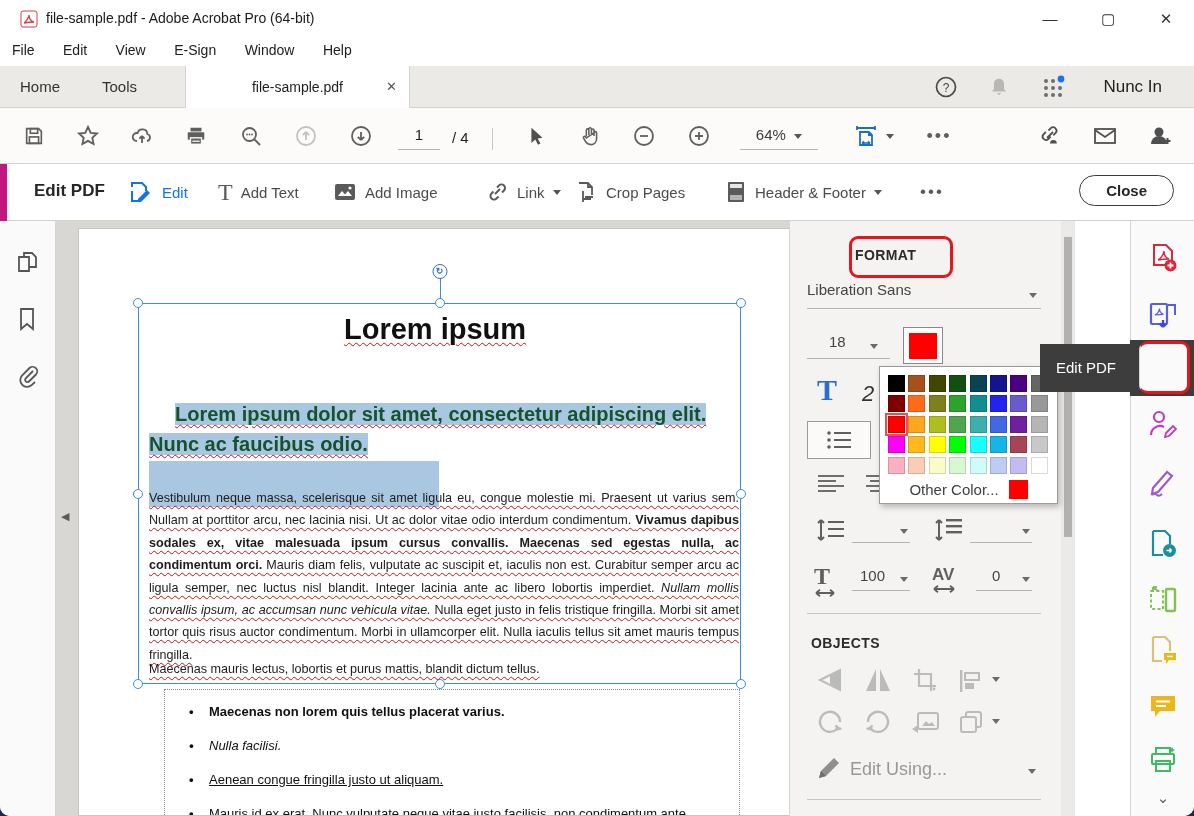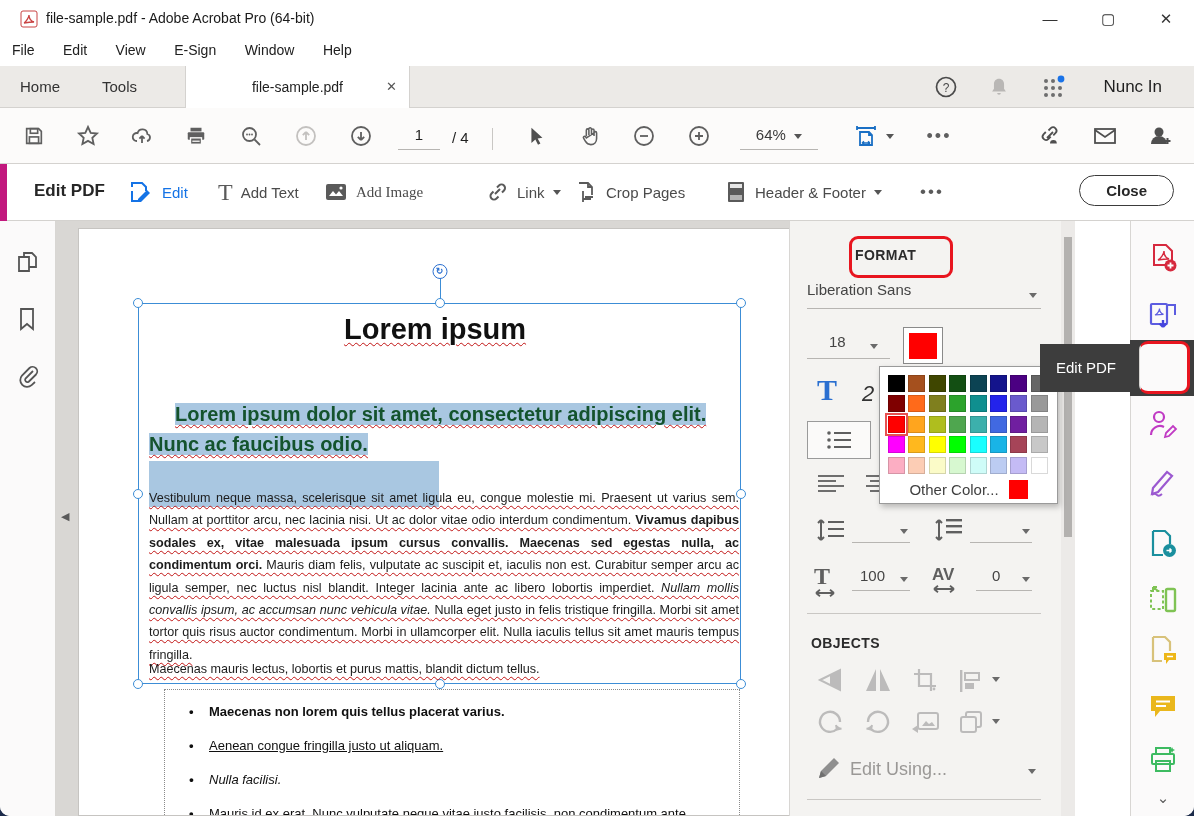--- a/index.html
+++ b/index.html
@@ -309,21 +309,21 @@
           <path d="M4 8V4h10l4 4v4" fill="none" stroke="#1473e6" stroke-width="2"></path>
           <path d="M4 12v10h9" fill="none" stroke="#1473e6" stroke-width="2"></path>
           <path d="M10 20l9-9 3 3-9 9h-3z" fill="#1473e6"></path>
         </svg>
       <span>Edit</span>
     </span>
     <span class="etool" style="left:218px;">
       <span style="font-size:24px; color:#5a5a5a; font-family:'Liberation Serif', serif;">T</span>
       <span>Add Text</span>
     </span>
-    <span class="etool" style="left:324px;font-family:Liberation Serif, serif;">
+    <span class="etool" style="left:333px;">
       <svg width="24" height="24" viewBox="0 0 24 24">
           <rect x="2" y="4" width="20" height="16" rx="2" fill="#5a5a5a"></rect>
           <path d="M5 16l4-5 3 3.5L15 11l4 5z" fill="#fff"></path>
           <circle cx="17" cy="8" r="1.6" fill="#fff"></circle>
         </svg>
       <span>Add Image</span>
     </span>
     <span class="etool" style="left:485px;">
       <svg width="24" height="24" viewBox="0 0 24 24" fill="none" stroke="#5a5a5a" stroke-width="2">
           <path d="M10 14l5-5m-3-1.5l2-2a3.5 3.5 0 0 1 5 5l-2 2M13.5 16.5l-2 2a3.5 3.5 0 0 1-5-5l2-2"></path>
@@ -399,22 +399,22 @@
 
         <div class="hl-block"></div>
         <div class="red-para"><span class="hl squig">Lorem ipsum dolor sit amet, consectetur adipiscing elit. Nunc ac faucibus odio.</span></div>
 
         <div class="body-para squig"><span>Vestibulum neque massa, scelerisque sit amet ligula eu, congue molestie mi. Praesent ut varius sem. Nullam at porttitor arcu, nec lacinia nisi. Ut ac dolor vitae odio interdum condimentum. </span><span class="b">Vivamus dapibus sodales ex, vitae malesuada ipsum cursus convallis. Maecenas sed egestas nulla, ac condimentum orci.</span><span> Mauris diam felis, vulputate ac suscipit et, iaculis non est. Curabitur semper arcu ac ligula semper, nec luctus nisl blandit. Integer lacinia ante ac libero lobortis imperdiet. </span><span class="i">Nullam mollis convallis ipsum, ac accumsan nunc vehicula vitae.</span><span> Nulla eget justo in felis tristique fringilla. Morbi sit amet tortor quis risus auctor condimentum. Morbi in ullamcorper elit. Nulla iaculis tellus sit amet mauris tempus fringilla.</span></div>
 
         <div class="maece-line squig">Maecenas mauris lectus, lobortis et purus mattis, blandit dictum tellus.</div>
 
         <div class="dotted-box">
           <div class="li bold">Maecenas non lorem quis tellus placerat varius.</div>
+          <div class="li italic">Nulla facilisi.</div>
           <div class="li"><span class="ul">Aenean congue fringilla justo ut aliquam.</span></div>
-          <div class="li italic">Nulla facilisi.</div>
           <div class="li"><span class="ul squig">Mauris id ex erat.</span><span> Nunc vulputate neque vitae justo facilisis, non condimentum ante</span></div>
         </div>
       </div>
     </div>
 
     <div class="rpanel">
       <span class="rp-h" style="left:21px; top:26px;margin-left:44px;">FORMAT</span>
 
       <div class="rp-underline" style="left:17px; top:60px; width:234px; height:28px;">
         <span>Liberation Sans</span>

